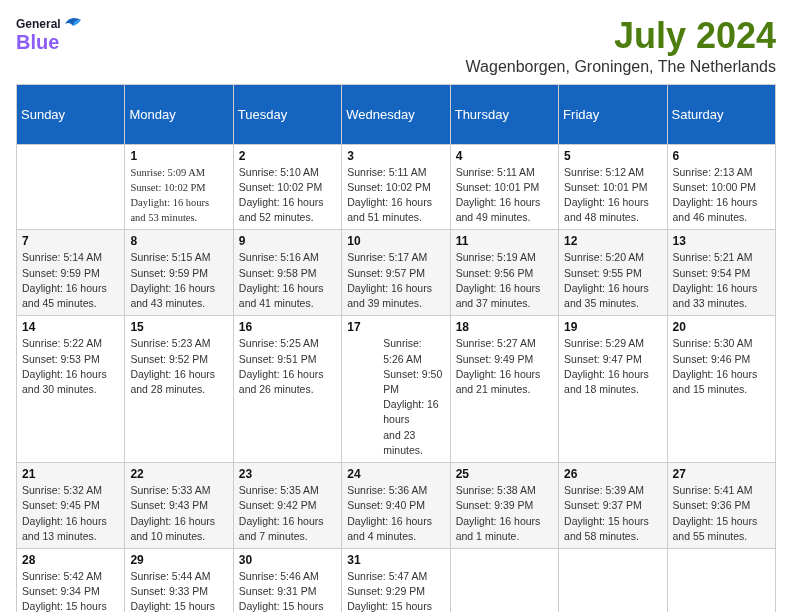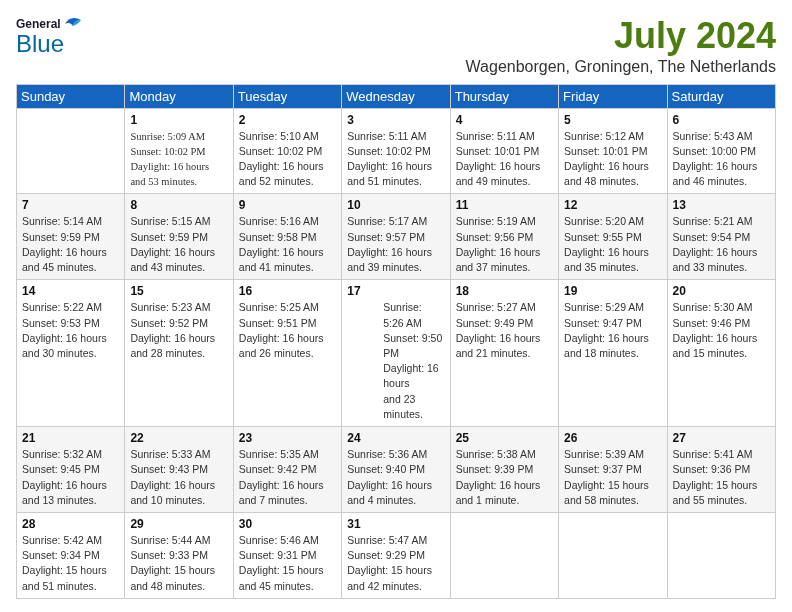--- a/index.html
+++ b/index.html
@@ -32,21 +32,21 @@
     }
     .calendar {
       width: 100%;
       border-collapse: collapse;
       margin-top: 8px;
       font-size: 11px;
     }
     .calendar th {
       background-color: #1565c0;
       color: #fff;
-      padding: 4px 4px;
+      padding: 22px 4px;
       text-align: left;
       font-size: 13px;
       font-weight: normal;
       border: 1px solid #ccc;
     }
     .calendar td {
       border: 1px solid #ccc;
       vertical-align: top;
       padding: 4px 5px;
       width: calc(100%/7);
@@ -94,21 +94,21 @@
 <div class="header-area">
   <div class="logo-wrapper">
     <div class="logo-text">
       <div class="logo-top">
         <span style="font-size:12px;font-weight:bold;color:#1a1a2e;">General</span>
         <svg class="bird-svg" width="22" height="16" viewBox="0 0 22 16">
           <path d="M2 8 C5 2, 11 0, 18 4 C14 4, 11 6, 10 10 C8 7, 5 6, 2 8Z" fill="#1565c0"></path>
           <path d="M10 10 C11 6, 14 4, 18 4 C16 7, 13 9, 10 10Z" fill="#2196f3"></path>
         </svg>
       </div>
-      <span style="font-size:24px;font-weight:normal;color:#0369a1;">Blue</span>
+      <span style="font-size:20px;font-weight:bold;color:#8b5cf6;">Blue</span>
     </div>
   </div>
   <div class="title-area">
     <div class="month-title">July 2024</div>
     <div class="location-title">Wagenborgen, Groningen, The Netherlands</div>
   </div>
 </div>
 
 <table class="calendar">
   <thead>
@@ -155,21 +155,21 @@
         </td>
         <td>
           <div class="day-number">5</div>
           <div class="day-info" style="white-space: pre-line;">Sunrise: 5:12 AM
 Sunset: 10:01 PM
 Daylight: 16 hours
 and 48 minutes.</div>
         </td>
         <td>
           <div class="day-number">6</div>
-          <div class="day-info" style="white-space: pre-line;">Sunrise: 5:43 AM
+          <div class="day-info" style="white-space: pre-line;">Sunrise: 2:13 AM
 Sunset: 10:00 PM
 Daylight: 16 hours
 and 46 minutes.</div>
         </td>
       </tr>
       <tr>
         <td>
           <div class="day-number">7</div>
           <div class="day-info" style="white-space: pre-line;">Sunrise: 5:14 AM
 Sunset: 9:59 PM

